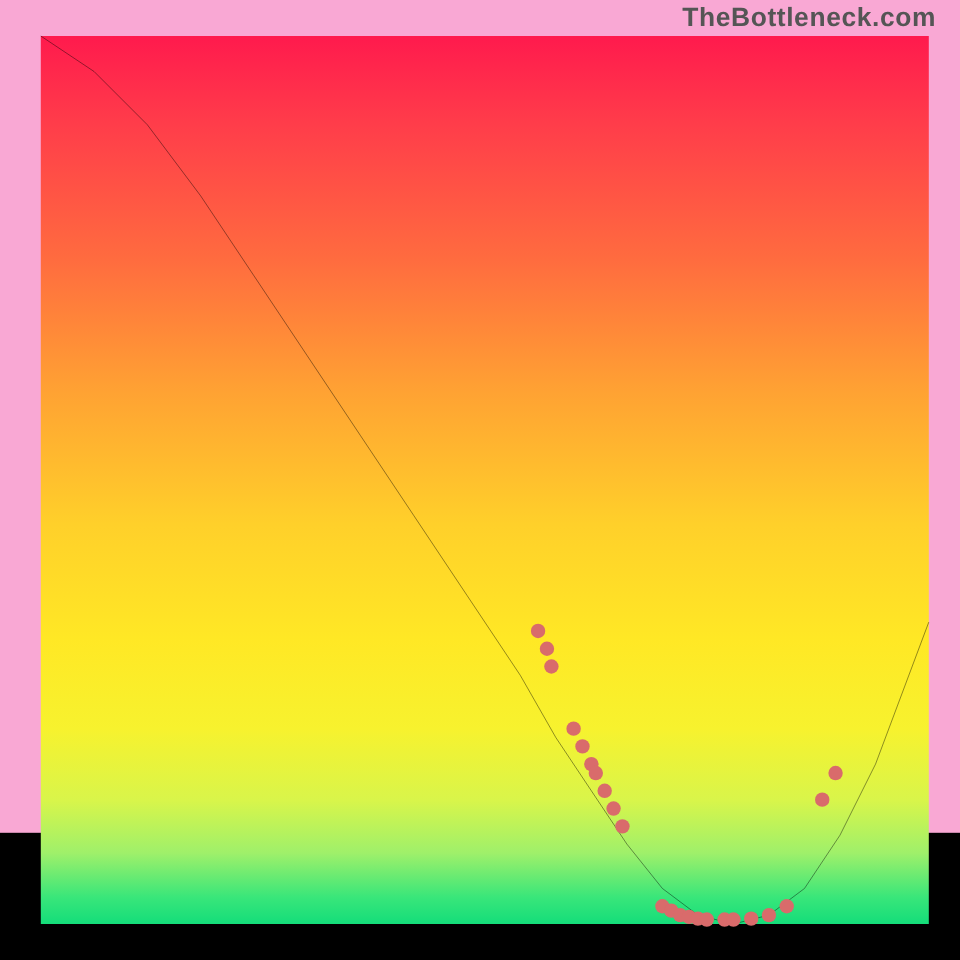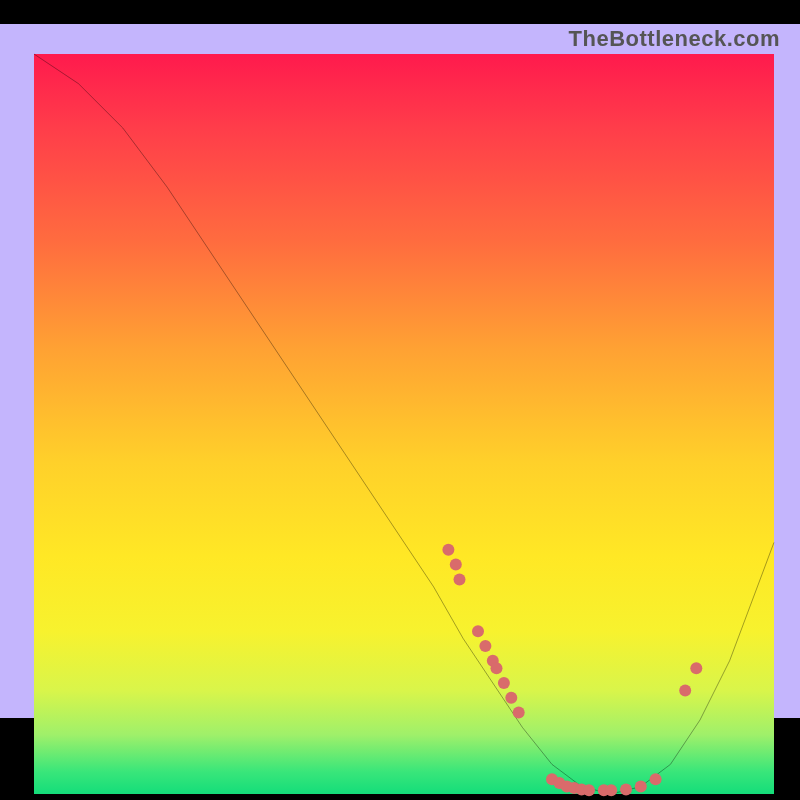--- a/index.html
+++ b/index.html
@@ -8,22 +8,21 @@
     width: 800px;
     height: 800px;
     background: #000;
     font-family: Arial, Helvetica, sans-serif;
     overflow: hidden;
   }
   .container {
     position: relative;
     width: 800px;
     height: 694px;
-    background: #c4b5fd;
-    margin-top: 24px;
+    background: #f9a8d4;
   }
   .watermark {
     position: absolute;
     top: 2px;
     right: 20px;
     color: #555;
     font-size: 22px;
     font-weight: bold;
     letter-spacing: 0.5px;
     z-index: 10;

